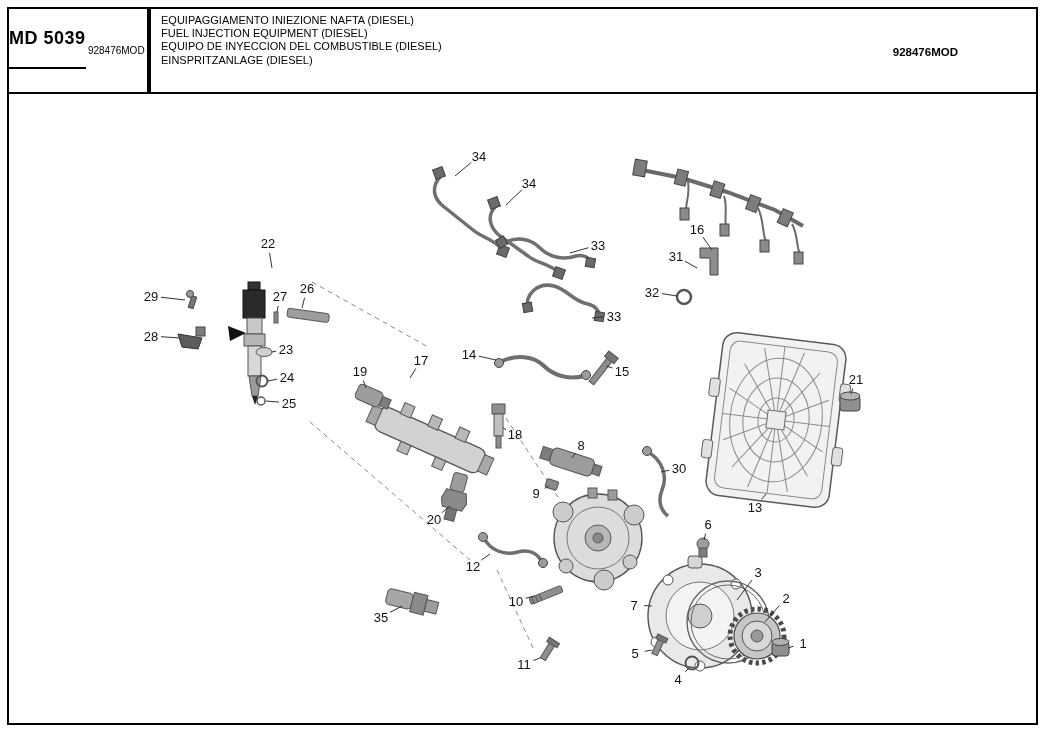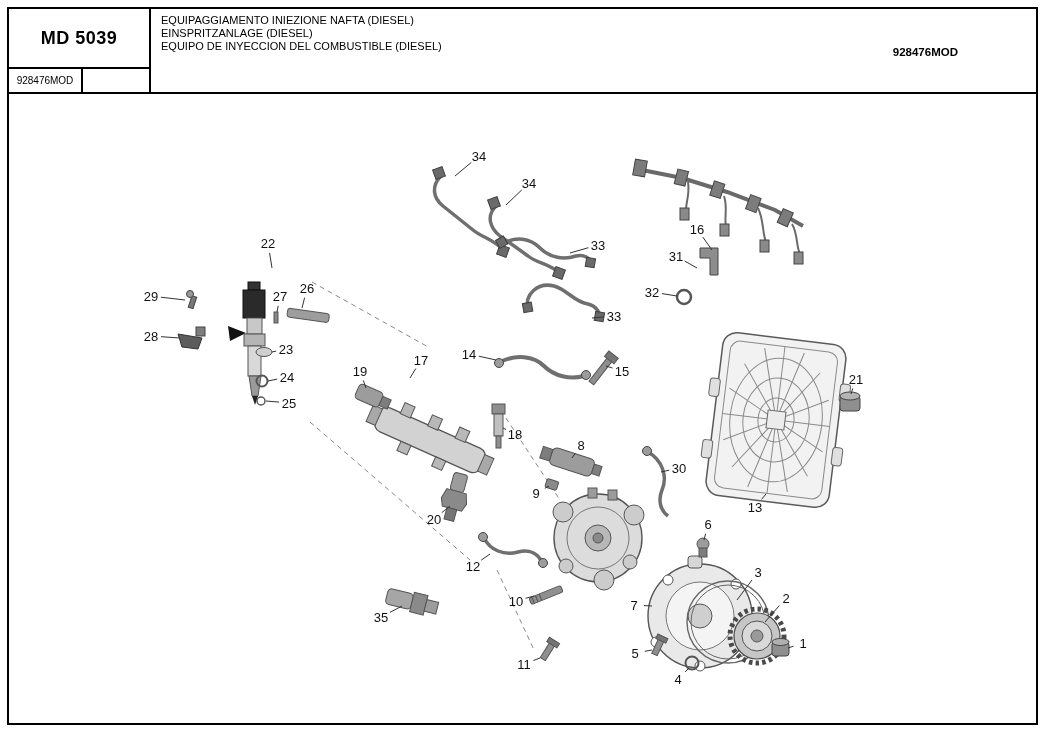--- a/index.html
+++ b/index.html
@@ -2,21 +2,21 @@
 <html><head>
 <meta charset="utf-8">
 <style>
   * { margin:0; padding:0; box-sizing:border-box; }
   html,body { width:1045px; height:732px; background:#fff; }
   body { position:relative; font-family:"Liberation Sans", sans-serif; color:#000; overflow:hidden; }
 
   .outer { position:absolute; left:7px; top:7px; right:7px; bottom:7px; border:2px solid #000; background:#fff; }
 
   .header { display:flex; height:85px; border-bottom:2px solid #000; position:relative; }
-  .header-left { width:142px; border-right:2px solid #000; display:flex; flex-direction:column; flex:none; }
+  .header-left { width:142px; border-right:2px solid #000; display:flex; flex-direction:row; flex:none; }
   .model-box { height:60px; border-bottom:2px solid #000; display:flex; align-items:center; justify-content:center;
                font-size:18px; font-weight:bold; letter-spacing:.5px; }
   .model-code-box { flex:1; width:74px; border-right:2px solid #000; display:flex; align-items:center;
                     justify-content:center; font-size:10px; }
   .title-block { padding:5px 0 0 10px; font-size:11px; line-height:13.2px; }
   .page-code { position:absolute; top:37px; right:78px; font-size:11.5px; font-weight:bold; }
 
   svg.diagram { position:absolute; left:0; top:0; width:1045px; height:732px; }
 
   #callout-layer text { font-family:"Liberation Sans", sans-serif; font-size:13px; fill:#111;
@@ -31,22 +31,23 @@
     <div class="header-left">
       <div class="model-box">
         <span>MD 5039</span>
       </div>
       <div class="model-code-box">
         <span>928476MOD</span>
       </div>
     </div>
     <div class="title-block">
       <div class="title-line">EQUIPAGGIAMENTO INIEZIONE NAFTA (DIESEL)</div>
+      <div class="title-line">FUEL INJECTION EQUIPMENT (DIESEL)</div>
+      <div class="title-line">EQUIPO DE INYECCION DEL COMBUSTIBLE (DIESEL)</div>
       <div class="title-line">EINSPRITZANLAGE (DIESEL)</div>
-      <div class="title-line">EQUIPO DE INYECCION DEL COMBUSTIBLE (DIESEL)</div>
     </div>
     <div class="page-code">928476MOD</div>
   </div>
 </div>
 
 <svg class="diagram" viewBox="0 0 1045 732" aria-hidden="true">
 
   <g stroke="#8a8a8a" stroke-width="1" stroke-dasharray="5 4" fill="none">
     <path d="M312,282 L430,348"></path>
     <path d="M310,422 L470,560"></path>

